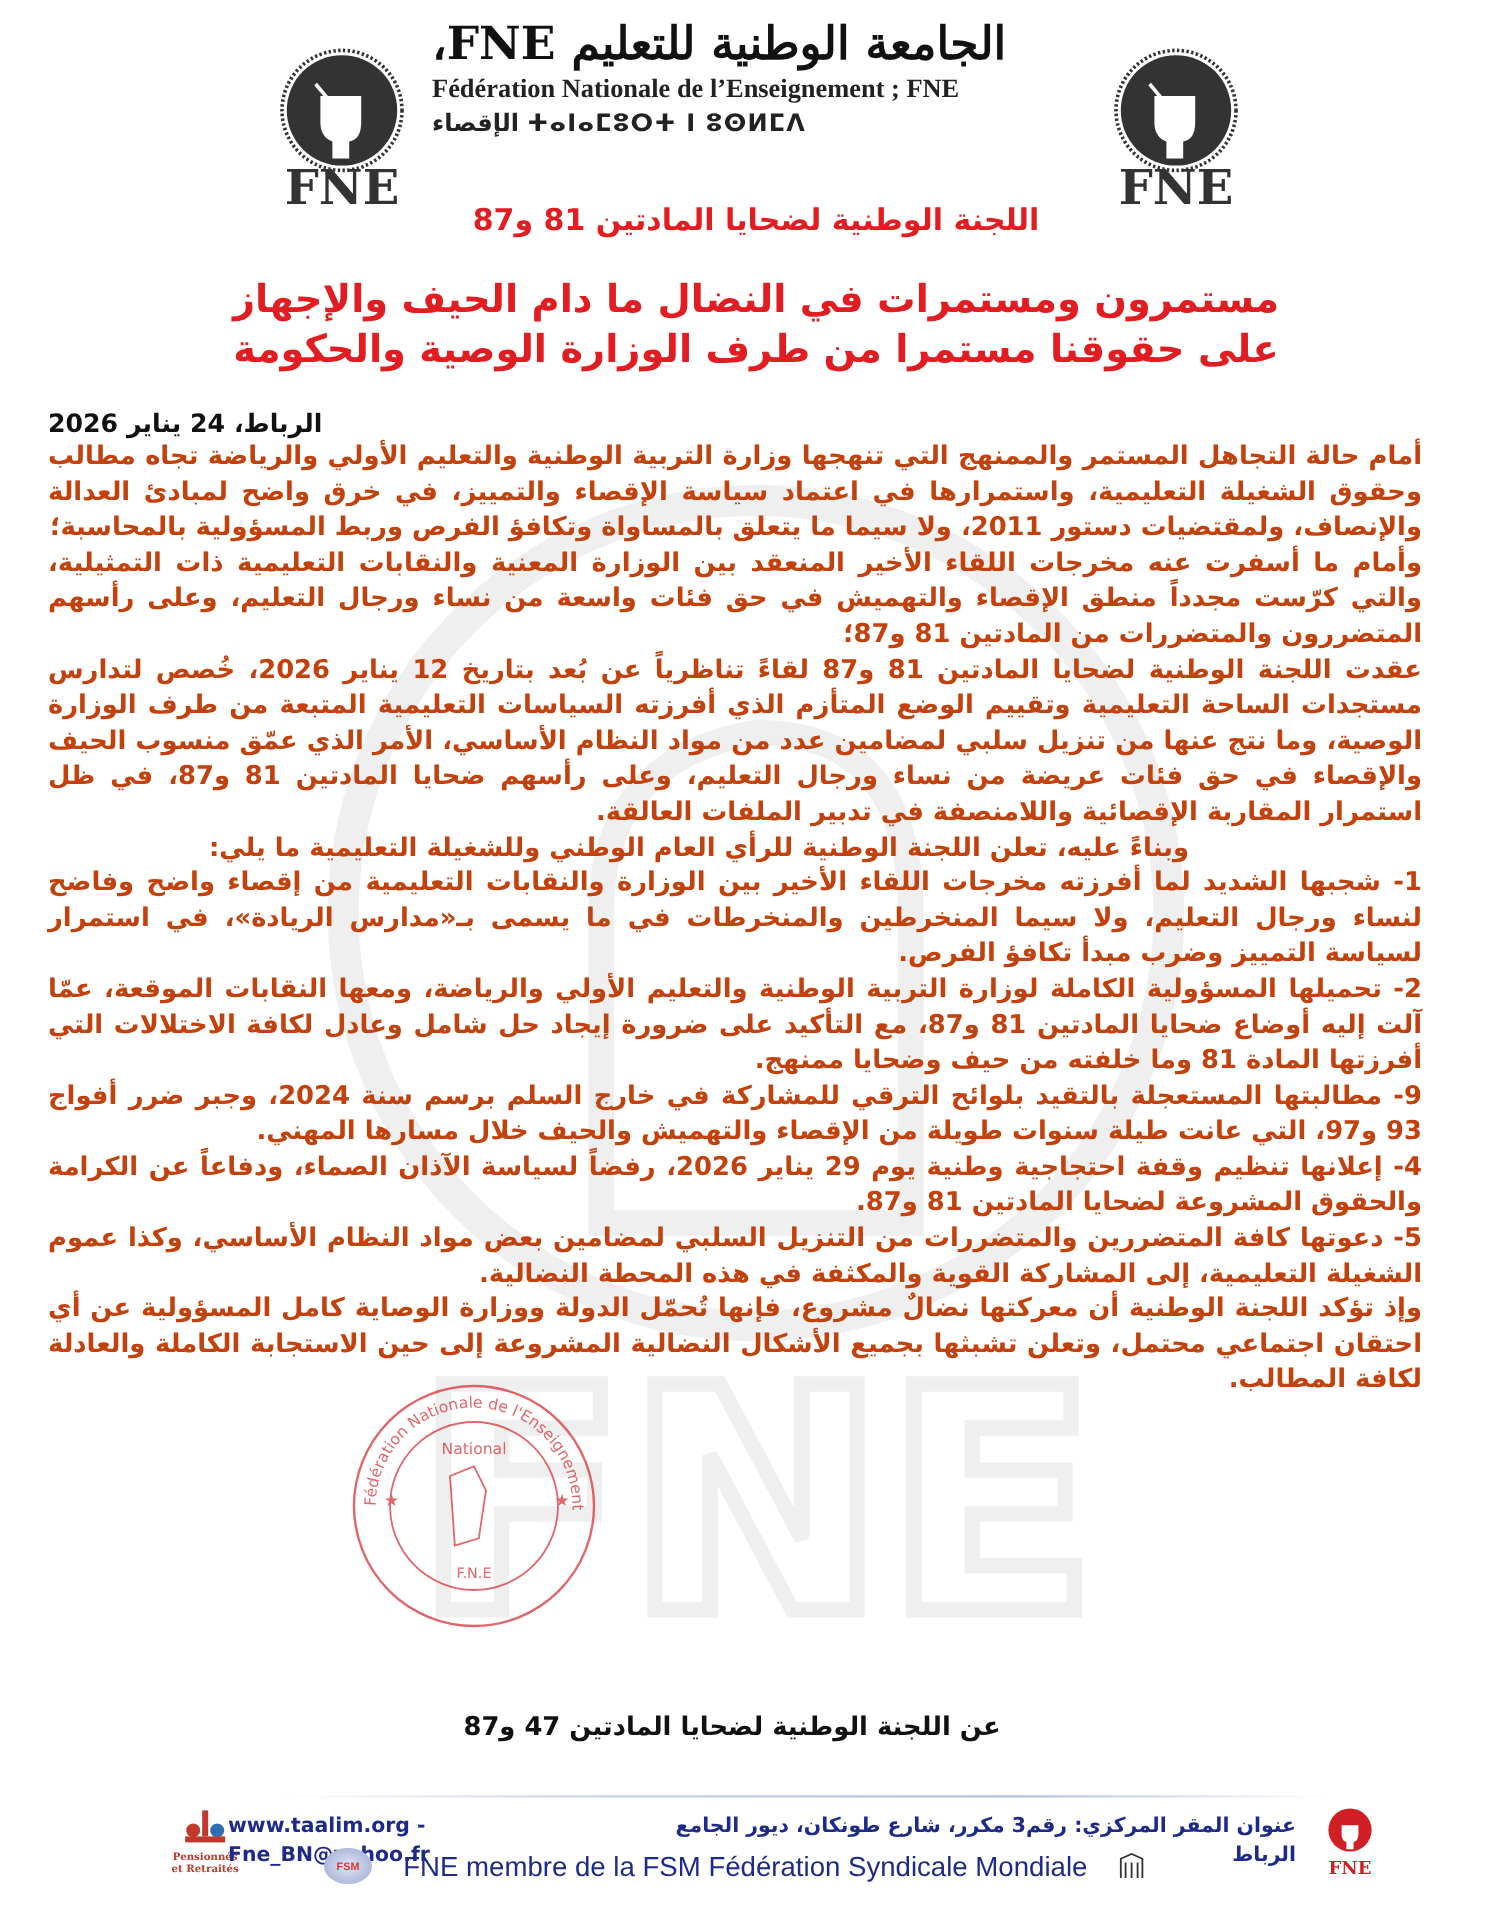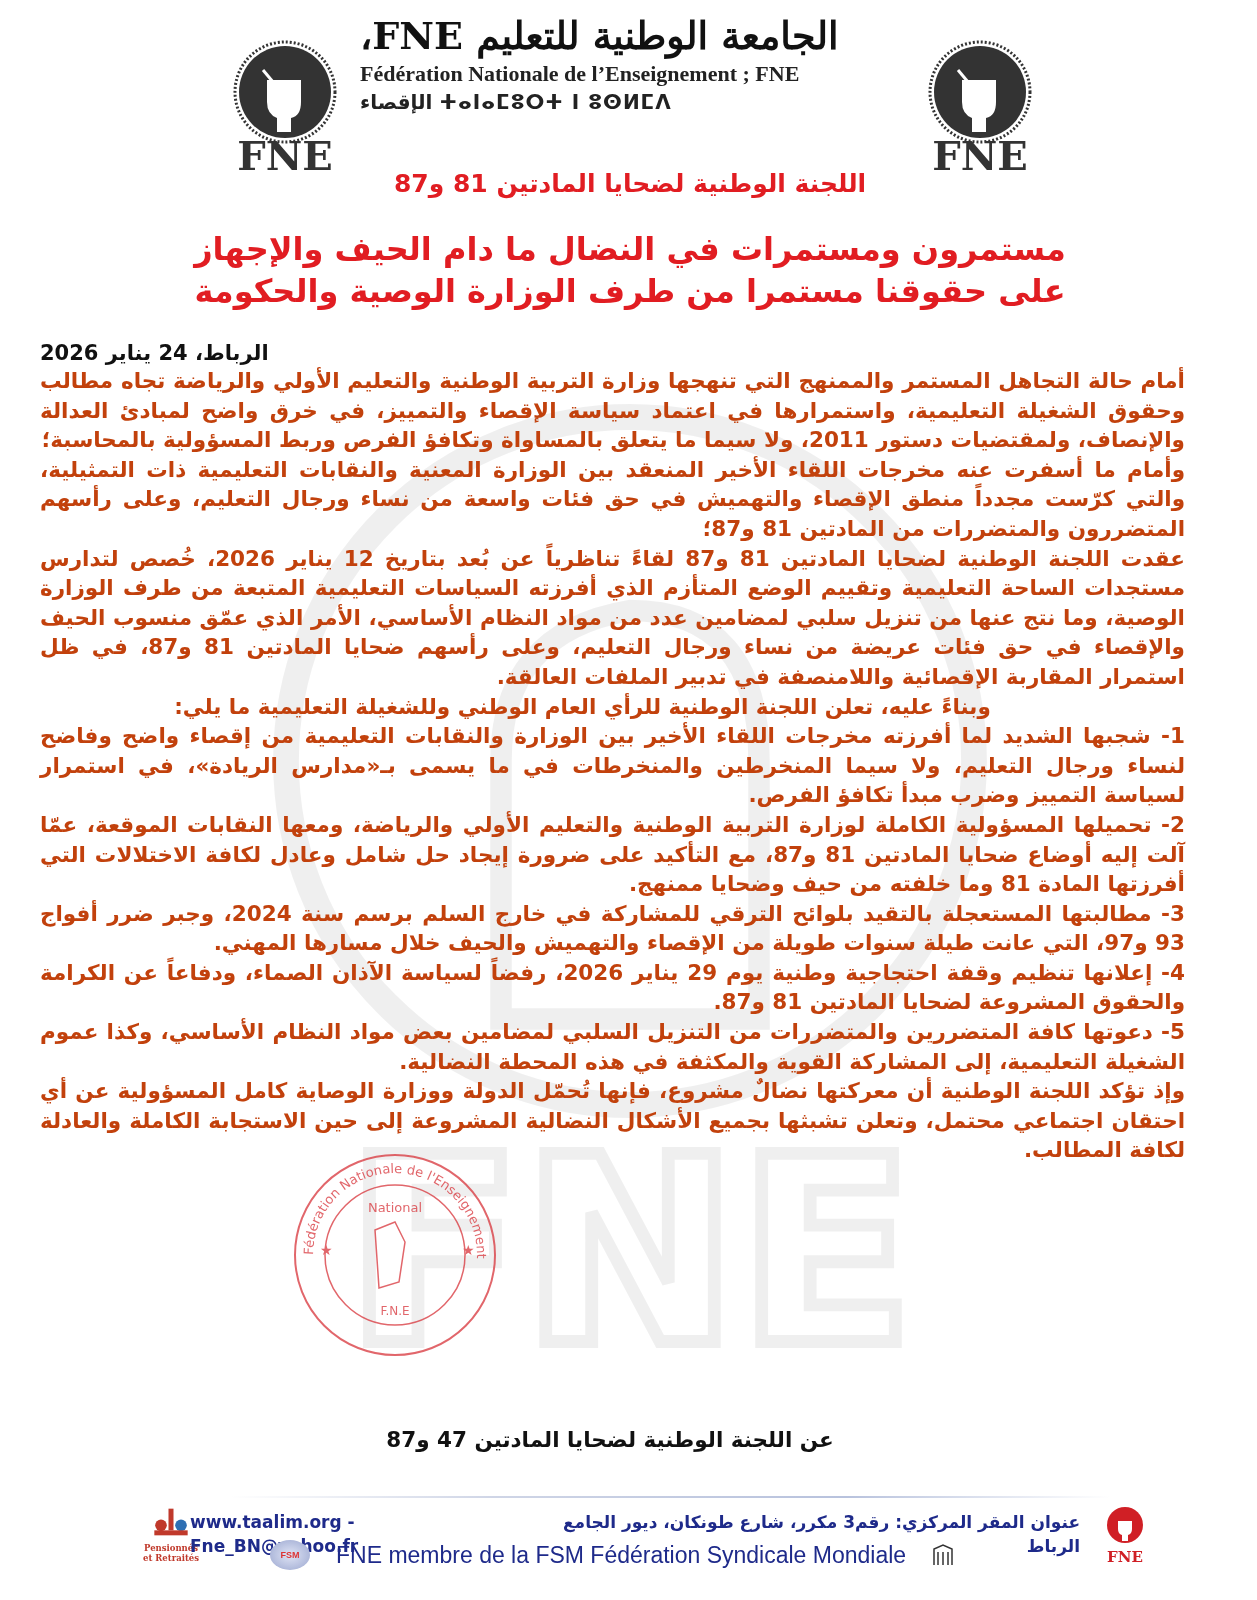--- a/index.html
+++ b/index.html
@@ -134,21 +134,21 @@
 
 <div class="date-line">الرباط، 24 يناير 2026</div>
 
 <div class="body-text">
   <p>أمام حالة التجاهل المستمر والممنهج التي تنهجها وزارة التربية الوطنية والتعليم الأولي والرياضة تجاه مطالب وحقوق الشغيلة التعليمية، واستمرارها في اعتماد سياسة الإقصاء والتمييز، في خرق واضح لمبادئ العدالة والإنصاف، ولمقتضيات دستور 2011، ولا سيما ما يتعلق بالمساواة وتكافؤ الفرص وربط المسؤولية بالمحاسبة؛</p>
   <p>وأمام ما أسفرت عنه مخرجات اللقاء الأخير المنعقد بين الوزارة المعنية والنقابات التعليمية ذات التمثيلية، والتي كرّست مجدداً منطق الإقصاء والتهميش في حق فئات واسعة من نساء ورجال التعليم، وعلى رأسهم المتضررون والمتضررات من المادتين 81 و87؛</p>
   <p>عقدت اللجنة الوطنية لضحايا المادتين 81 و87 لقاءً تناظرياً عن بُعد بتاريخ 12 يناير 2026، خُصص لتدارس مستجدات الساحة التعليمية وتقييم الوضع المتأزم الذي أفرزته السياسات التعليمية المتبعة من طرف الوزارة الوصية، وما نتج عنها من تنزيل سلبي لمضامين عدد من مواد النظام الأساسي، الأمر الذي عمّق منسوب الحيف والإقصاء في حق فئات عريضة من نساء ورجال التعليم، وعلى رأسهم ضحايا المادتين 81 و87، في ظل استمرار المقاربة الإقصائية واللامنصفة في تدبير الملفات العالقة.</p>
   <p class="center">وبناءً عليه، تعلن اللجنة الوطنية للرأي العام الوطني وللشغيلة التعليمية ما يلي:</p>
   <p>1- شجبها الشديد لما أفرزته مخرجات اللقاء الأخير بين الوزارة والنقابات التعليمية من إقصاء واضح وفاضح لنساء ورجال التعليم، ولا سيما المنخرطين والمنخرطات في ما يسمى بـ«مدارس الريادة»، في استمرار لسياسة التمييز وضرب مبدأ تكافؤ الفرص.</p>
   <p>2- تحميلها المسؤولية الكاملة لوزارة التربية الوطنية والتعليم الأولي والرياضة، ومعها النقابات الموقعة، عمّا آلت إليه أوضاع ضحايا المادتين 81 و87، مع التأكيد على ضرورة إيجاد حل شامل وعادل لكافة الاختلالات التي أفرزتها المادة 81 وما خلفته من حيف وضحايا ممنهج.</p>
-  <p>3- مطالبتها المستعجلة بالتقيد بلوائح الترقي للمشاركة في خارج السلم برسم سنة 2024، وجبر ضرر أفواج 93 و97، التي عانت طيلة سنوات طويلة من الإقصاء والتهميش والحيف خلال مسارها المهني.</p>
+  <p>9- مطالبتها المستعجلة بالتقيد بلوائح الترقي للمشاركة في خارج السلم برسم سنة 2024، وجبر ضرر أفواج 93 و97، التي عانت طيلة سنوات طويلة من الإقصاء والتهميش والحيف خلال مسارها المهني.</p>
   <p>4- إعلانها تنظيم وقفة احتجاجية وطنية يوم 29 يناير 2026، رفضاً لسياسة الآذان الصماء، ودفاعاً عن الكرامة والحقوق المشروعة لضحايا المادتين 81 و87.</p>
   <p>5- دعوتها كافة المتضررين والمتضررات من التنزيل السلبي لمضامين بعض مواد النظام الأساسي، وكذا عموم الشغيلة التعليمية، إلى المشاركة القوية والمكثفة في هذه المحطة النضالية.</p>
   <p>وإذ تؤكد اللجنة الوطنية أن معركتها نضالٌ مشروع، فإنها تُحمّل الدولة ووزارة الوصاية كامل المسؤولية عن أي احتقان اجتماعي محتمل، وتعلن تشبثها بجميع الأشكال النضالية المشروعة إلى حين الاستجابة الكاملة والعادلة لكافة المطالب.</p>
 </div>
 
 <div class="signature">عن اللجنة الوطنية لضحايا المادتين 47 و87</div>
 
 <svg class="stamp" viewBox="0 0 210 210">
   <defs>
     <path id="stampArc" d="M105 105 m-82 0 a82 82 0 1 1 164 0 a82 82 0 1 1 -164 0"></path>

